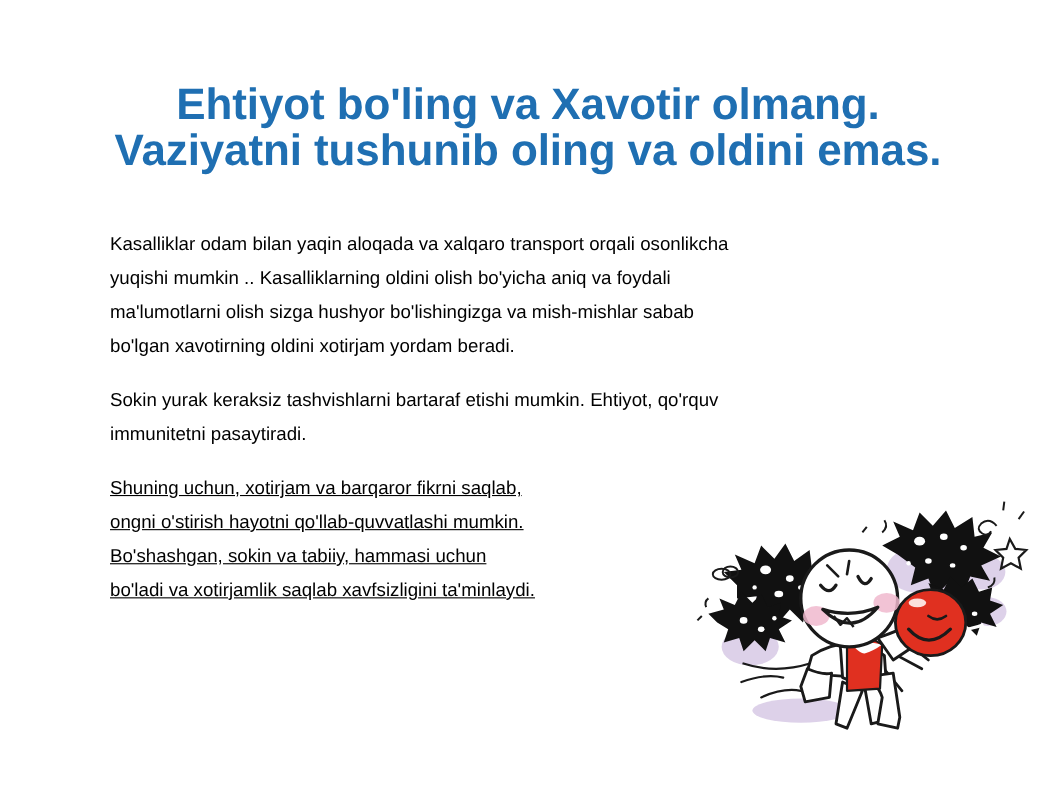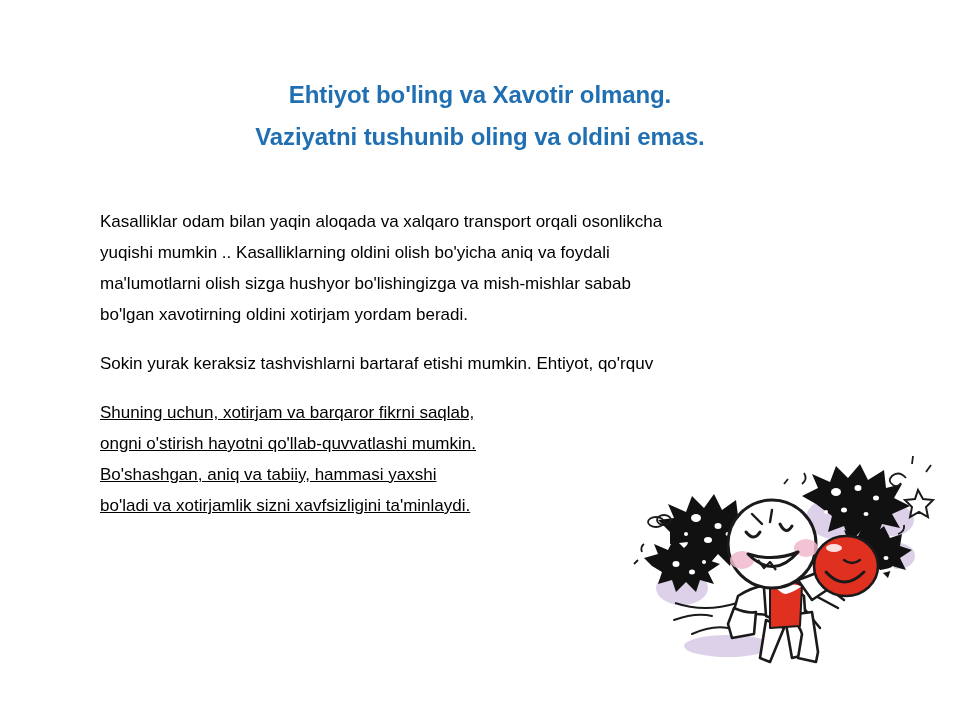--- a/index.html
+++ b/index.html
@@ -26,21 +26,21 @@
   
   #title-block {
     position: absolute;
     left: 0;
     top: 74px;
     width: 960px;
     text-align: center;
   }
   .title-line {
     display: block;
-    font-size: 24px;
+    font-size: 40px;
     font-weight: bold;
     line-height: 42px;
     letter-spacing: -0.1px;
     color: #1f6fb2;
     white-space: nowrap;
   }
 
   
   #body-block {
     position: absolute;
@@ -82,27 +82,28 @@
 
     <p class="para">
       <span class="ln">Kasalliklar odam bilan yaqin aloqada va xalqaro transport orqali osonlikcha</span>
       <span class="ln">yuqishi mumkin .. Kasalliklarning oldini olish bo'yicha aniq va foydali</span>
       <span class="ln">ma'lumotlarni olish sizga hushyor bo'lishingizga va mish-mishlar sabab</span>
       <span class="ln">bo'lgan xavotirning oldini xotirjam yordam beradi.</span>
     </p>
 
     <p class="para">
       <span class="ln">Sokin yurak keraksiz tashvishlarni bartaraf etishi mumkin. Ehtiyot,  qo'rquv</span>
+      <span class="ln">immunitetni pasaytiradi.</span>
     </p>
 
     <p class="para">
       <span class="ln">Shuning uchun, xotirjam va barqaror fikrni saqlab,</span>
       <span class="ln">ongni o'stirish hayotni qo'llab-quvvatlashi mumkin.</span>
-      <span class="ln">Bo'shashgan, aniq va tabiiy, hammasi yaxshi</span>
-      <span class="ln">bo'ladi va xotirjamlik sizni xavfsizligini ta'minlaydi.</span>
+      <span class="ln">Bo'shashgan, sokin va tabiiy, hammasi uchun</span>
+      <span class="ln">bo'ladi va xotirjamlik saqlab xavfsizligini ta'minlaydi.</span>
     </p>
 
   </div>
 
   <div id="illustration">
     <svg width="330" height="235" viewBox="0 0 330 235" xmlns="http://www.w3.org/2000/svg">
 
       <g opacity="0.62">
         <ellipse cx="78" cy="80" rx="30" ry="20" fill="#C9B6DC"></ellipse>
         <ellipse cx="52" cy="140" rx="26" ry="17" fill="#C9B6DC"></ellipse>

